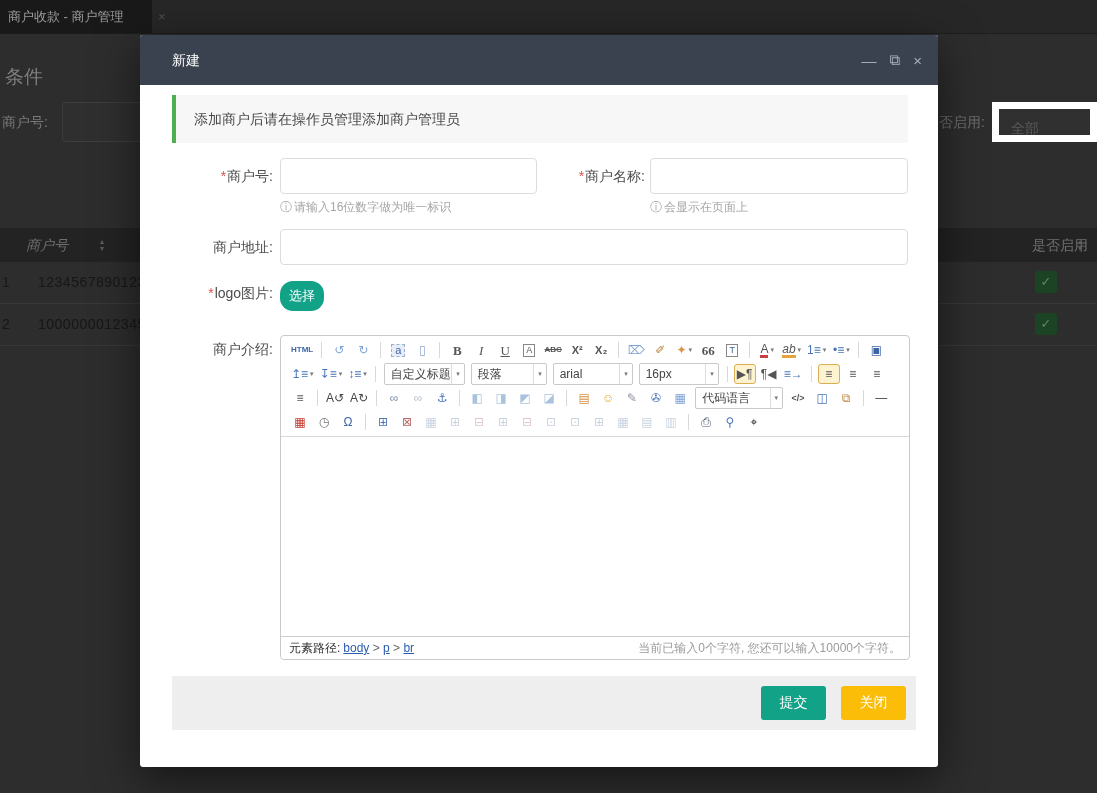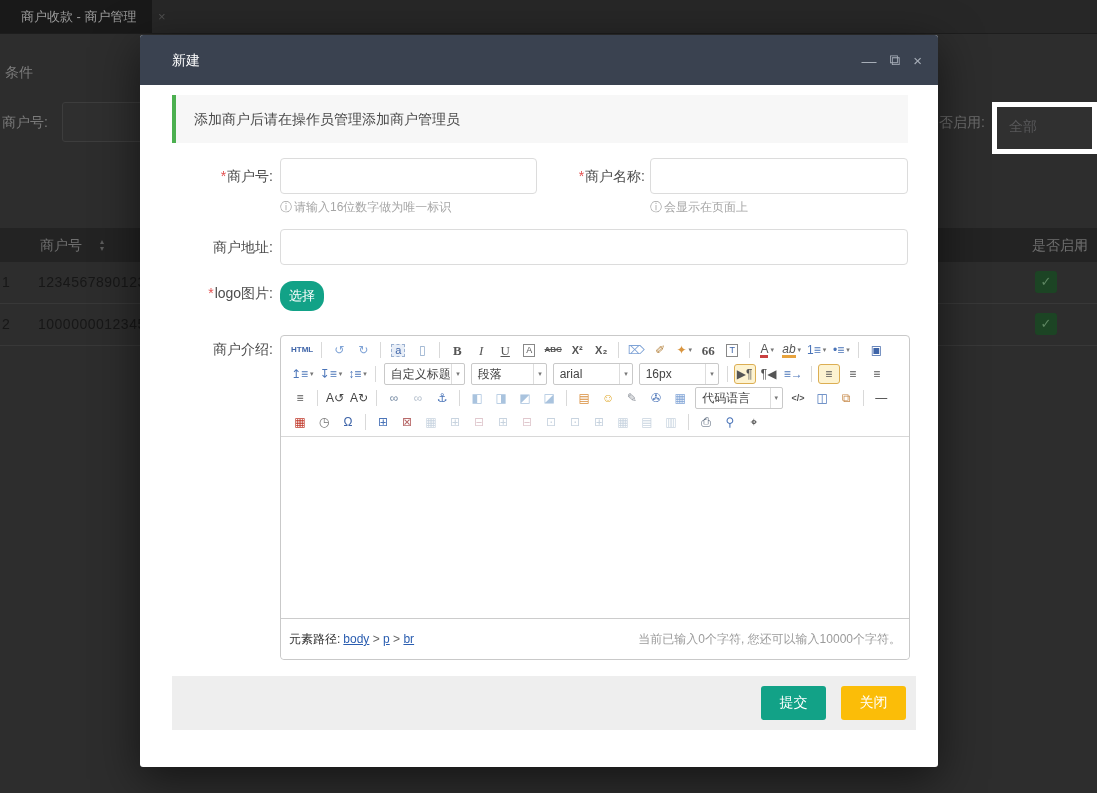--- a/index.html
+++ b/index.html
@@ -3,34 +3,34 @@
 <meta charset="utf-8">
 <style>
   html,body{margin:0;padding:0;background:#222;}
   .stage{position:relative;width:1097px;height:793px;overflow:hidden;
          background:#2b2b2b;font-family:"Liberation Sans","DejaVu Sans",sans-serif;
          -webkit-font-smoothing:antialiased;}
   
   .bg-panel{position:absolute;top:33px;left:0;right:0;bottom:0;background:#2d2d2d;}
   .tabs-bar{position:absolute;top:0;left:0;right:0;height:33px;background:#272727;border-bottom:1px solid #1d1d1d;}
   .tab{position:absolute;left:0;top:0;width:152px;height:33px;background:#191919;color:#9c9c9c;
-       font-size:13px;line-height:33px;padding-left:21px;box-sizing:border-box;}
+       font-size:13px;line-height:33px;padding-left:8px;box-sizing:border-box;}
   .tab-close{position:absolute;left:158px;top:0;height:33px;line-height:33px;color:#4f4f4f;font-size:13px;}
-  .bg-cond{position:absolute;left:5px;top:64px;color:#7d7d7d;font-size:14px;}
+  .bg-cond{position:absolute;left:5px;top:64px;color:#7d7d7d;font-size:19px;}
   .bg-mlabel{position:absolute;left:2px;top:102px;height:40px;line-height:40px;color:#7a7a7a;font-size:14px;}
   .bg-input{position:absolute;left:62px;top:102px;width:200px;height:40px;border:1px solid #3d3d3d;
             background:#2f2f2f;box-sizing:border-box;border-radius:3px;}
   .bg-flabel{position:absolute;left:900px;top:102px;width:85px;height:40px;line-height:40px;
              text-align:right;color:#6d6d6d;font-size:14px;}
-  .bg-select{position:absolute;left:992px;top:102px;width:105px;height:52px;background:#303030;
-             border:5px solid #ffffff;box-sizing:border-box;color:#58585a;font-size:14px;
+  .bg-select{position:absolute;left:992px;top:102px;width:105px;height:40px;background:#303030;
+             border:7px solid #ffffff;box-sizing:border-box;color:#58585a;font-size:14px;
              line-height:38px;padding-left:12px;}
   .bg-thead{position:absolute;top:228px;left:0;right:0;height:34px;background:#232323;
             color:#6f6f6f;font-size:14px;}
-  .th-merchant{position:absolute;left:40px;line-height:34px;}
+  .th-merchant{position:absolute;left:26px;line-height:34px;font-style:italic;}
   .th-enabled{position:absolute;left:1012px;line-height:34px;margin-left:20px;}
   .sort{position:absolute;top:10px;display:flex;flex-direction:column;align-items:center;
         font-size:8px;line-height:7px;color:#5c5c5c;}
   .sort-1{left:100px;} .sort-2{left:1078px;}
   .bg-rows{position:absolute;top:262px;left:0;right:0;}
   .bg-row{position:relative;height:41px;border-bottom:1px solid #383838;background:#2d2d2d;
           color:#171717;font-size:14px;}
   .bg-row .idx{position:absolute;left:2px;top:12px;}
   .bg-row .val{position:absolute;left:38px;top:12px;letter-spacing:.5px;}
   .bg-row .cbx{position:absolute;left:1035px;top:9px;width:22px;height:22px;background:#1c4424;
@@ -80,21 +80,21 @@
   .g-code{font-size:9px;font-weight:bold;color:#555;}
   .g-formatmatch{background:#e8eef7;border:1px dashed #9ab0d0;color:#3e64a8;padding:0 3px;font-size:11px;}
   .tb-select{height:22px;border:1px solid #c9c9c9;background:#fff;display:flex;align-items:center;
              justify-content:space-between;margin:0 3px;font-size:12px;color:#444;
              padding:0 0 0 6px;box-sizing:border-box;border-radius:2px;cursor:pointer;flex:none;}
   .tb-select .tb-caret{border-left:1px solid #ddd;align-self:stretch;display:flex;align-items:center;
                        padding:0 4px;margin:0;}
   .editor-content{position:absolute;top:100px;left:0;right:0;bottom:22px;background:#fff;
                   border-top:1px solid #d8d8d8;}
   .statusbar{position:absolute;left:0;right:0;bottom:0;height:22px;border-top:1px solid #ccc;
-             display:flex;align-items:center;justify-content:space-between;padding:9px 8px;
+             display:flex;align-items:center;justify-content:space-between;padding:0 8px;
              font-size:12px;background:#fff;border-radius:0 0 4px 4px;}
   .path-wrap{color:#333;display:flex;align-items:center;gap:3px;}
   .path-link{color:#2a5db0;text-decoration:underline;cursor:pointer;}
   .path-sep{color:#666;}
   .counter{color:#9b9b9b;}
   
   .footer{position:absolute;left:32px;right:22px;top:641px;height:54px;background:#eeeeee;}
   .btn{position:absolute;top:10px;width:65px;height:34px;border:none;border-radius:3px;
        color:#fff;font-size:14px;cursor:pointer;font-family:inherit;}
   .btn-submit{right:90px;background:#12a287;}

